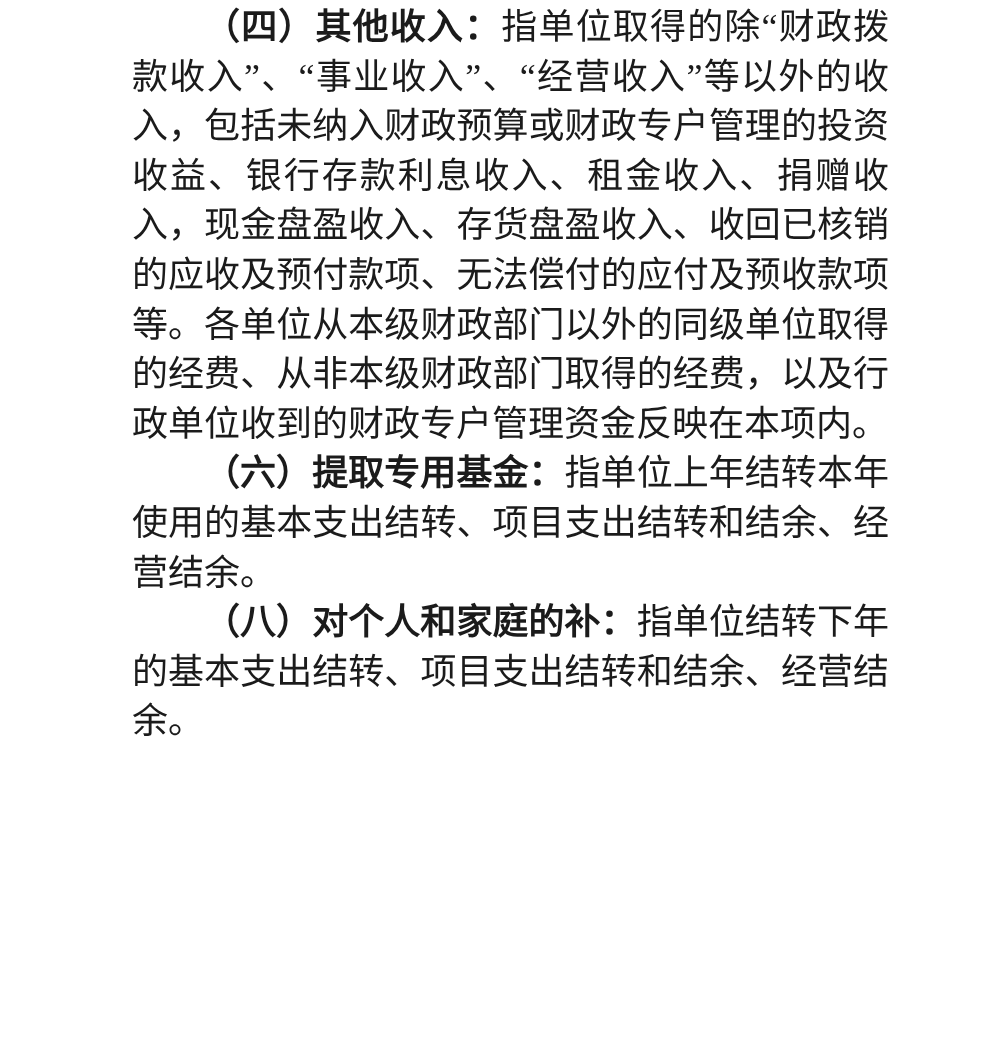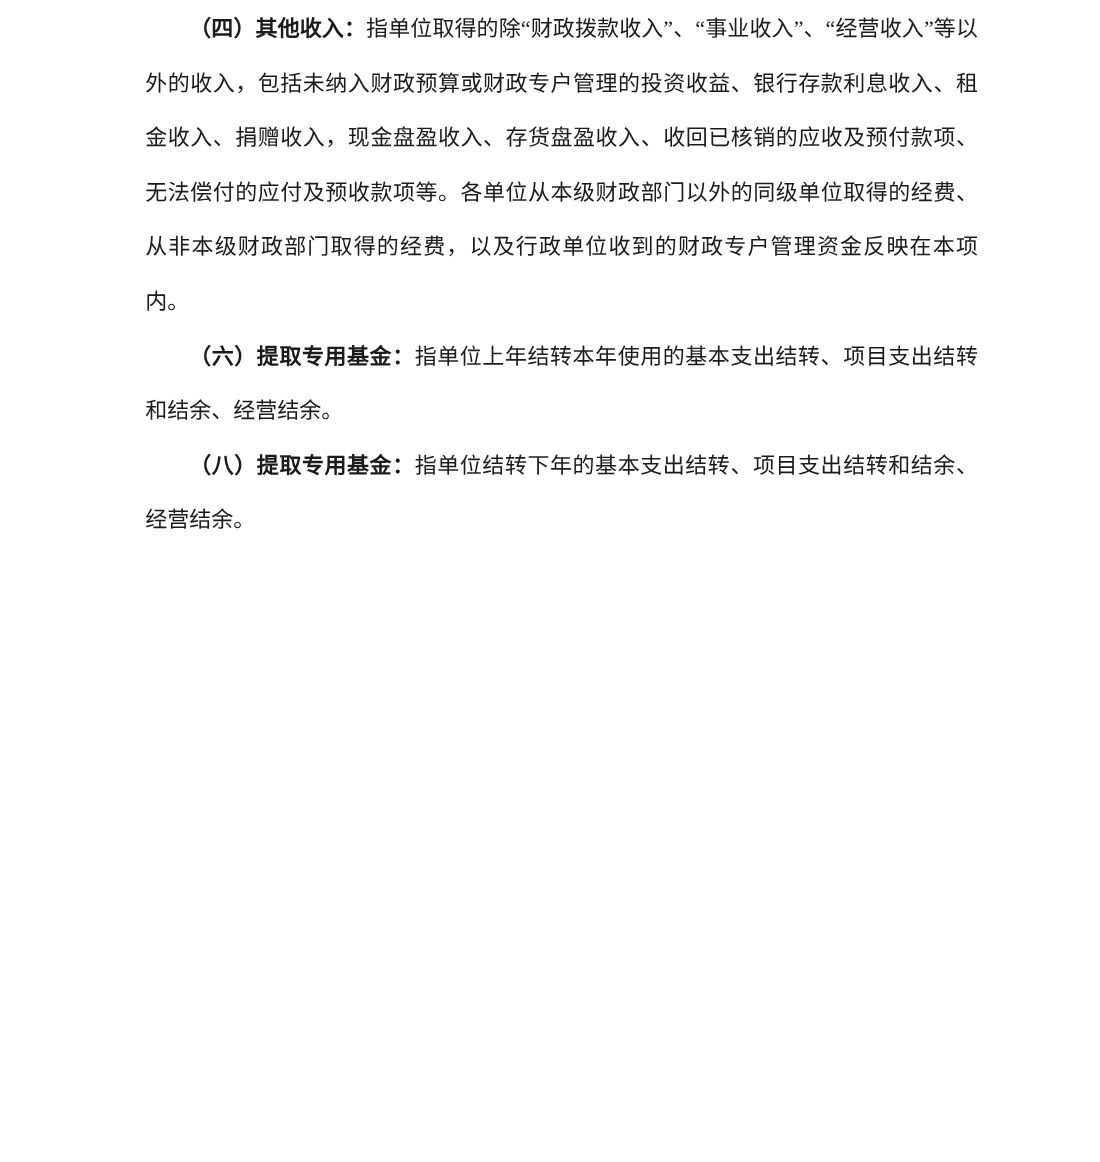--- a/index.html
+++ b/index.html
@@ -15,21 +15,21 @@
     width: 1000px;
     height: 1056px;
     background: #ffffff;
     overflow: hidden;
   }
   .doc {
     position: absolute;
     left: 132px;
     top: 3px;
     width: 757px;
-    font-size: 20px;
+    font-size: 36px;
     line-height: 49.6px;
     color: #1b1b1b;
     text-align: justify;
     text-justify: inter-character;
   }
   .doc p {
     margin: 0;
     padding: 0;
     text-indent: 2em;
   }
@@ -45,17 +45,17 @@
 
 <div class="page">
   <div class="doc">
 
     <p><span class="term-head">（四）其他收入：</span><span class="term-body">指单位取得的除“财政拨款收入”、“事业收入”、“经营收入”等以外的收入，包括未纳入财政预算或财政专户管理的投资收益、银行存款利息收入、租金收入、捐赠收入，现金盘盈收入、存货盘盈收入、收回已核销的应收及预付款项、无法偿付的应付及预收款项等。各单位从本级财政部门以外的同级单位取得的经费、从非本级财政部门取得的经费，以及行政单位收到的财政专户管理资金反映在本项内。</span></p>
 
 
     <p><span class="term-head">（六）提取专用基金：</span><span class="term-body">指单位上年结转本年使用的基本支出结转、项目支出结转和结余、经营结余。</span></p>
 
 
-    <p><span class="term-head">（八）提取专用基金：</span><span class="term-body">指单位结转下年的基本支出结转、项目支出结转和结余、经营结余。</span></p>
+    <p><span class="term-head">（八）对个人和家庭的补：</span><span class="term-body">指单位结转下年的基本支出结转、项目支出结转和结余、经营结余。</span></p>
 
 
   </div>
 </div>
 
 </body></html>

